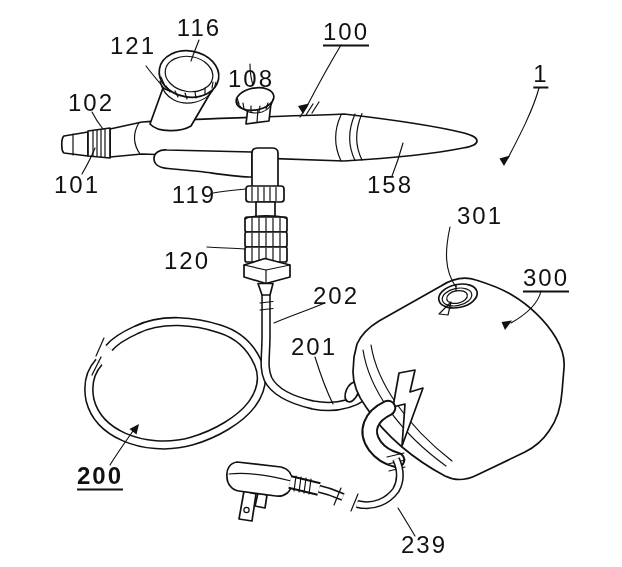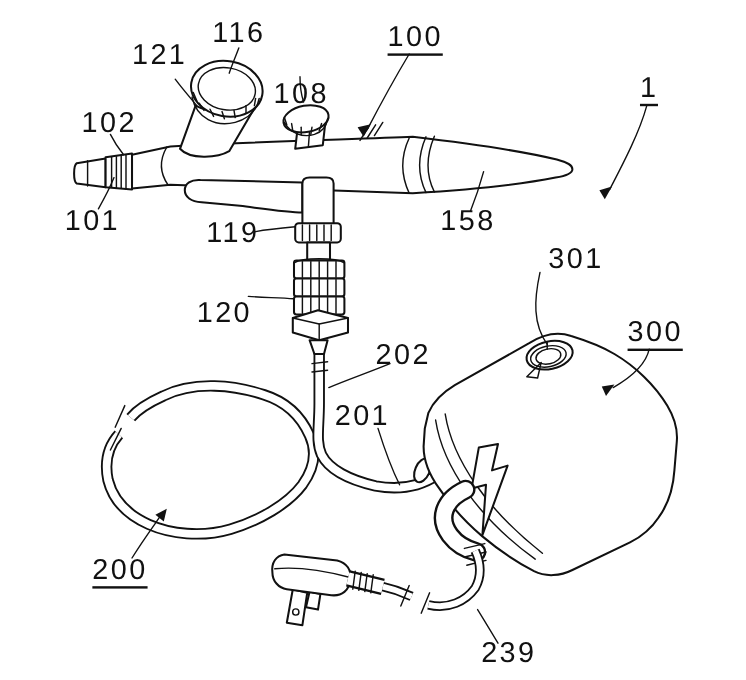--- a/index.html
+++ b/index.html
@@ -13,22 +13,22 @@
   #lbl-1  {left:541px;top:75px;}
   #lbl-100{left:346px;top:33px;}
   #lbl-101{left:77px; top:185px;text-align:center;}
   #lbl-102{left:91px; top:103px;}
   #lbl-108{left:251px;top:55px;margin-top:24px;}
   #lbl-114{left:390px;top:185px;}
   #lbl-116{left:199px;top:28px;}
   #lbl-119{left:194px;top:195px;}
   #lbl-120{left:187px;top:261px;text-align:center;}
   #lbl-121{left:133px;top:46px;}
-  #lbl-200{left:100px;top:477px;}
-  #lbl-201{left:302px;top:347px;}
+  #lbl-200{left:100px;top:477px;font-weight:bold;}
+  #lbl-201{left:314px;top:347px;}
   #lbl-202{left:336px;top:296px;}
   #lbl-300{left:546px;top:279px;}
   #lbl-301{left:456px;top:216px;margin-left:24px;}
   #lbl-304{left:424px;top:545px;}
   
   .ln{fill:none;stroke:#111;stroke-width:1.7;stroke-linejoin:round;stroke-linecap:round;}
   .fl{fill:#fff;stroke:#111;stroke-width:1.7;stroke-linejoin:round;}
   .thin{fill:none;stroke:#111;stroke-width:1.2;stroke-linecap:round;}
   .leader{fill:none;stroke:#111;stroke-width:1.15;stroke-linecap:round;}
   .ah{fill:#111;stroke:none;}

